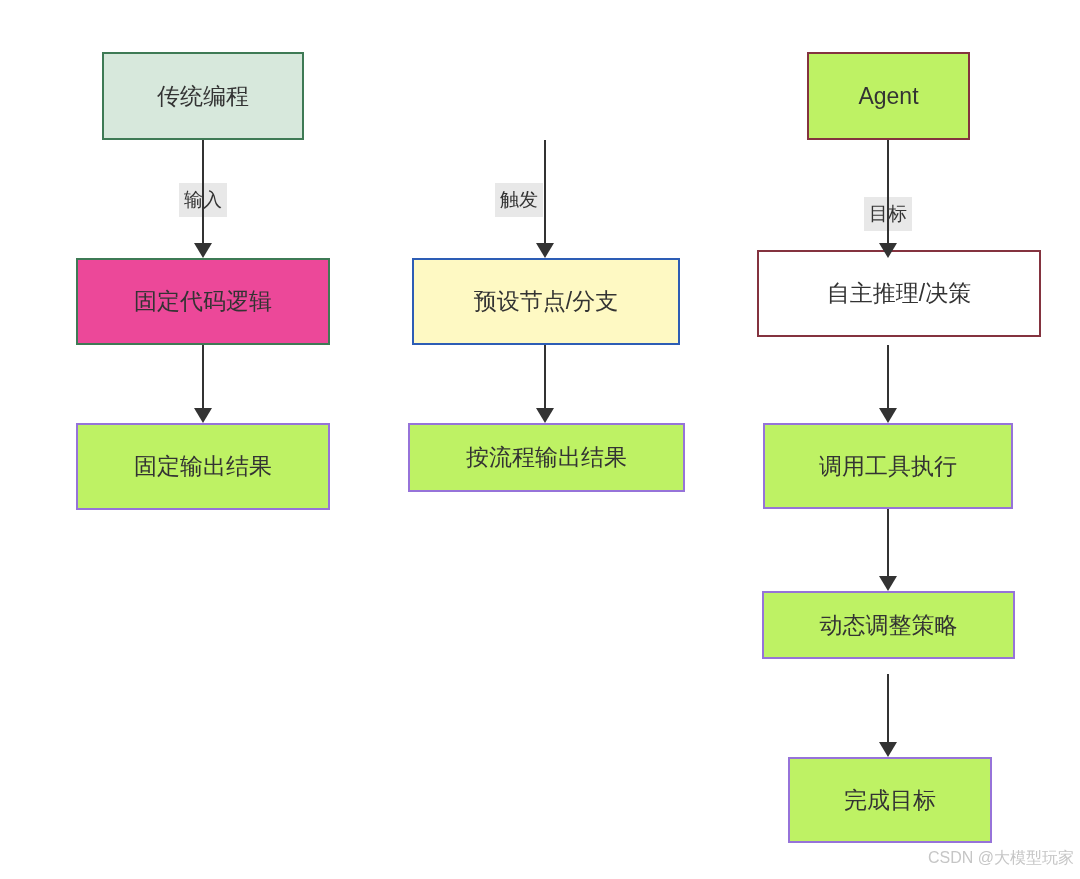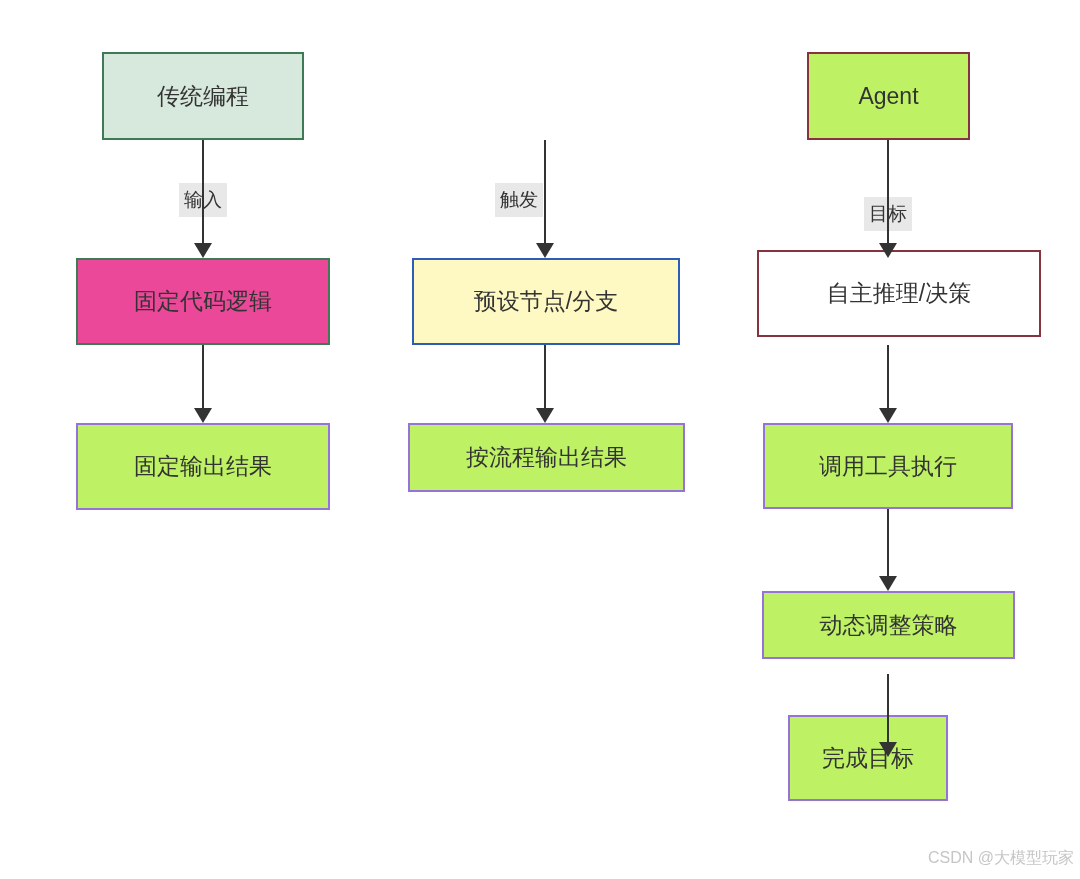--- a/index.html
+++ b/index.html
@@ -108,19 +108,19 @@
   <div class="vline" style="left:887px;top:509px;height:67px"></div>
   <div class="ahead" style="left:879px;top:576px"></div>
 
   <div class="node purple" style="left:762px;top:591px;width:253px;height:68px">
     <span>动态调整策略</span>
   </div>
 
   <div class="vline" style="left:887px;top:674px;height:68px"></div>
   <div class="ahead" style="left:879px;top:742px"></div>
 
-  <div class="node purple" style="left:788px;top:715px;width:160px;height:86px">
+  <div class="node purple" style="left:788px;top:757px;width:204px;height:86px">
     <span>完成目标</span>
   </div>
 
 </div>
 
 <div class="watermark">CSDN @大模型玩家</div>
 
 </body></html>

